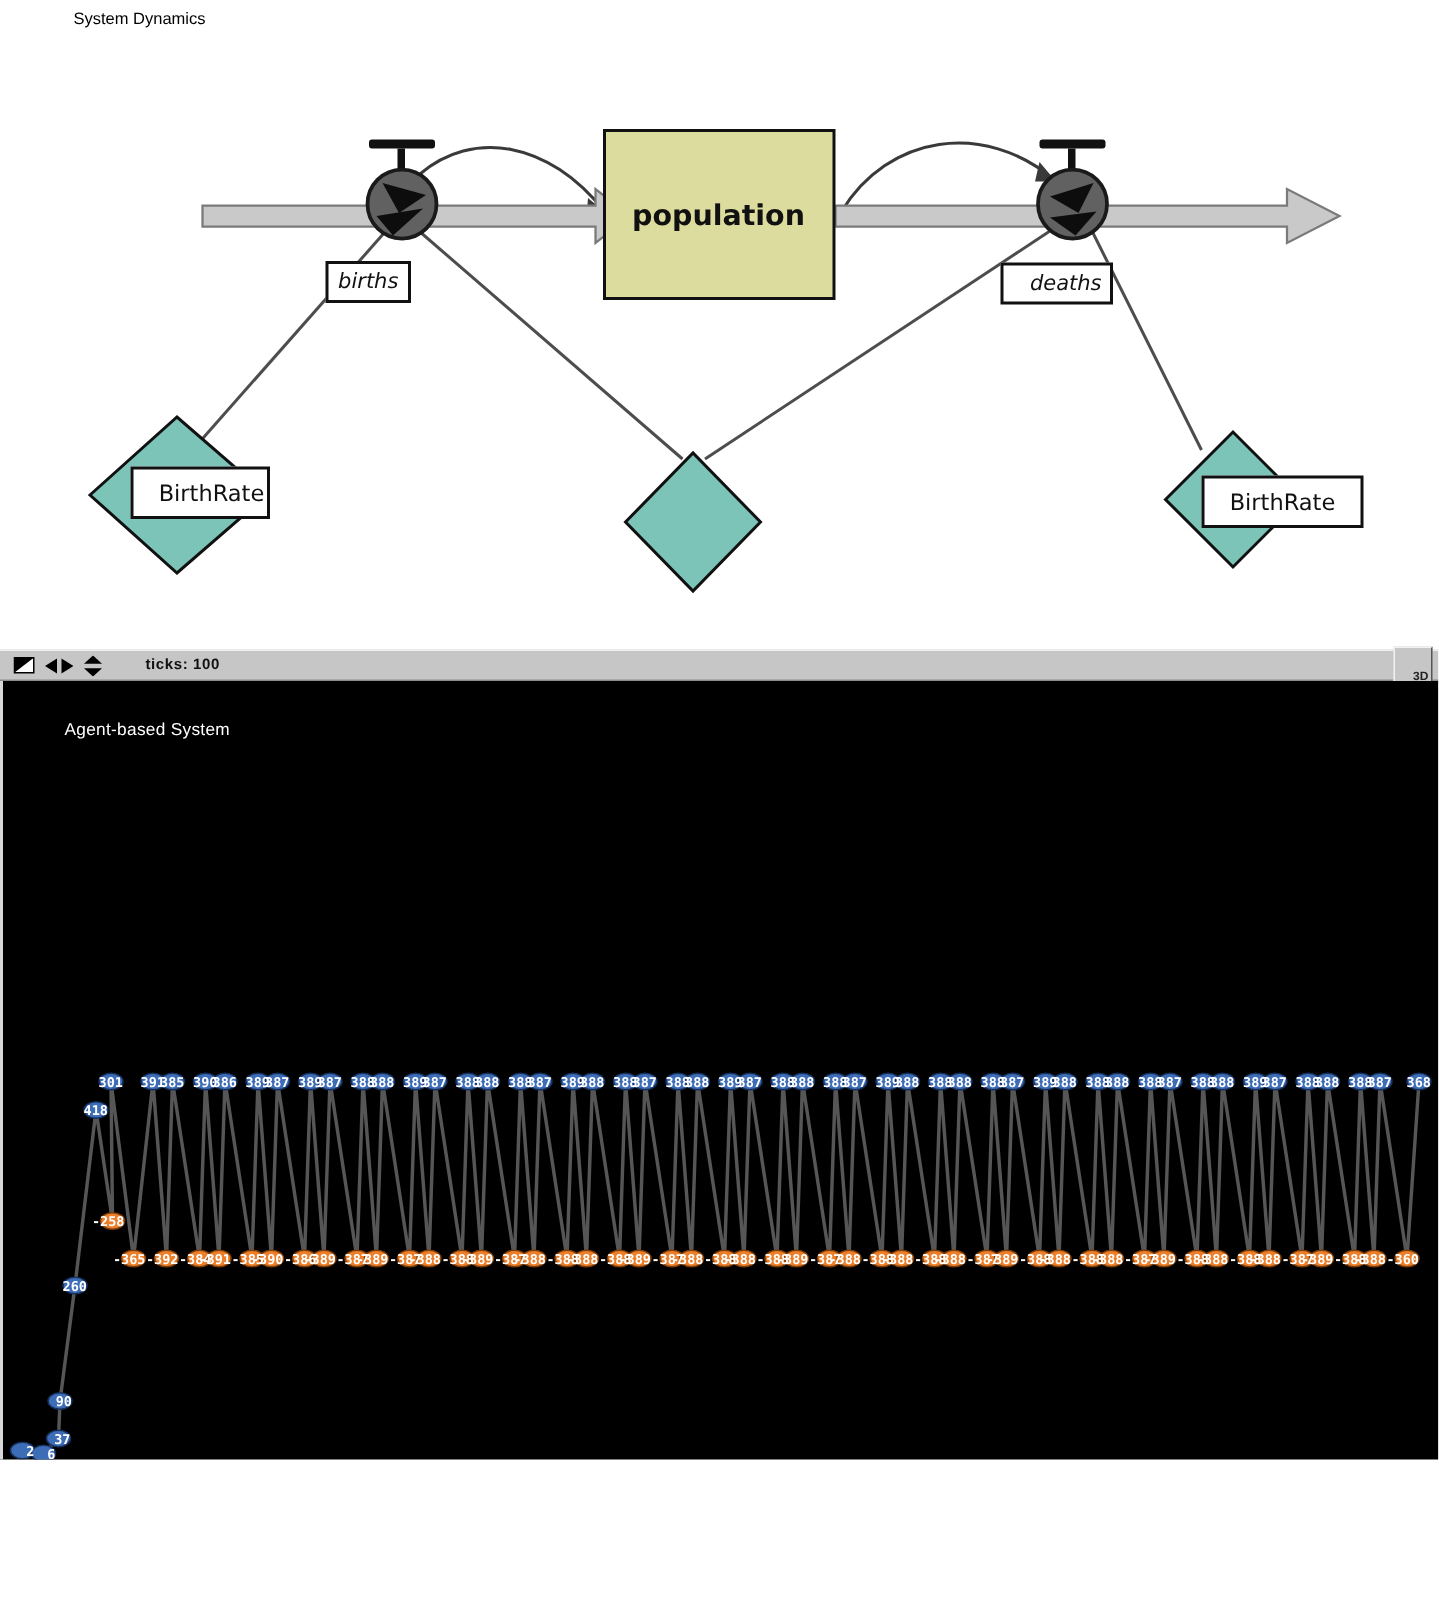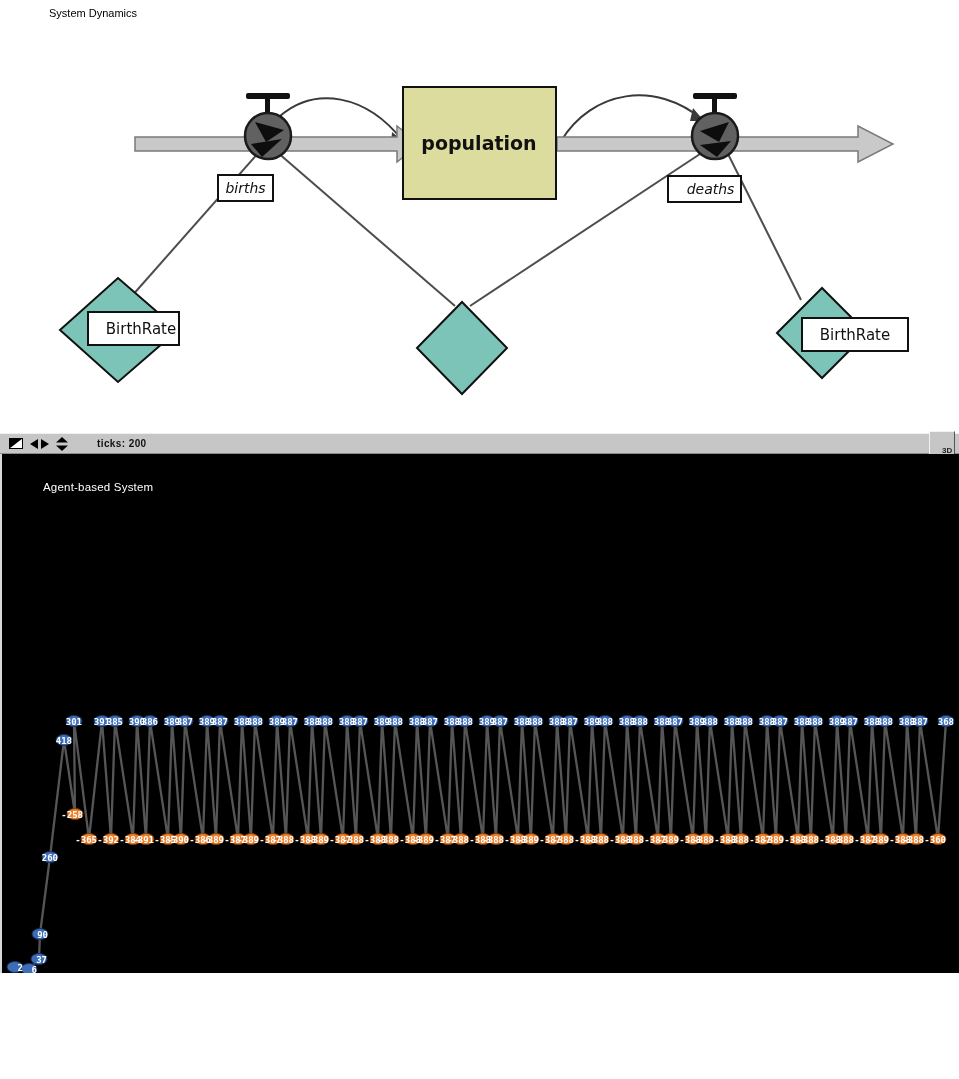--- a/index.html
+++ b/index.html
@@ -91,21 +91,21 @@
         <polygon points="0.5,0.5 13.5,0.5 0.5,10.5" fill="#000"></polygon>
       </svg>
       <svg class="tb-icon" width="19" height="12">
         <polygon points="8,1 8,11 0,6" fill="#000"></polygon>
         <polygon points="11,1 11,11 19,6" fill="#000"></polygon>
       </svg>
       <svg class="tb-icon" width="14" height="14">
         <polygon points="7,0 13,5.5 1,5.5" fill="#000"></polygon>
         <polygon points="1,8.5 13,8.5 7,14" fill="#000"></polygon>
       </svg>
-      <span class="ticks">ticks: 200</span>
+      <span class="ticks">ticks: 100</span>
       <button class="btn3d">3D</button>
     </div>
 
     <div class="world">
       <svg id="net-svg" width="957" height="519">
           <path d="M 13 513 L 27 515 L 37 505 L 38 480 L 48 403 L 62 286 L 73 360 L 72 267 L 87 385 L 100 267 L 109 385 L 113 267 L 131 385 L 135 267 L 144 385 L 148 267 L 166 385 L 170 267 L 179 385 L 183 267 L 201 385 L 205 267 L 214 385 L 218 267 L 236 385 L 240 267 L 249 385 L 253 267 L 271 385 L 275 267 L 284 385 L 288 267 L 306 385 L 310 267 L 319 385 L 323 267 L 341 385 L 345 267 L 354 385 L 358 267 L 376 385 L 380 267 L 389 385 L 393 267 L 411 385 L 415 267 L 424 385 L 428 267 L 446 385 L 450 267 L 459 385 L 463 267 L 481 385 L 485 267 L 494 385 L 498 267 L 516 385 L 520 267 L 529 385 L 533 267 L 551 385 L 555 267 L 564 385 L 568 267 L 586 385 L 590 267 L 599 385 L 603 267 L 621 385 L 625 267 L 634 385 L 638 267 L 656 385 L 660 267 L 669 385 L 673 267 L 691 385 L 695 267 L 704 385 L 708 267 L 726 385 L 730 267 L 739 385 L 743 267 L 761 385 L 765 267 L 774 385 L 778 267 L 796 385 L 800 267 L 809 385 L 813 267 L 831 385 L 835 267 L 844 385 L 848 267 L 866 385 L 870 267 L 879 385 L 883 267 L 901 385 L 905 267 L 914 385 L 918 267 L 936 385 L 944 267" fill="none" stroke="#565656" stroke-width="2.3" stroke-linejoin="round"></path>
           <ellipse cx="13" cy="513" rx="8" ry="5.5" fill="#3e6db8" stroke="#16305c" stroke-width="1"></ellipse>
           <ellipse cx="27" cy="515" rx="8" ry="5.5" fill="#3e6db8" stroke="#16305c" stroke-width="1"></ellipse>
           <ellipse cx="37" cy="505" rx="8" ry="5.5" fill="#3e6db8" stroke="#16305c" stroke-width="1"></ellipse>
           <ellipse cx="38" cy="480" rx="8" ry="5.5" fill="#3e6db8" stroke="#16305c" stroke-width="1"></ellipse>

